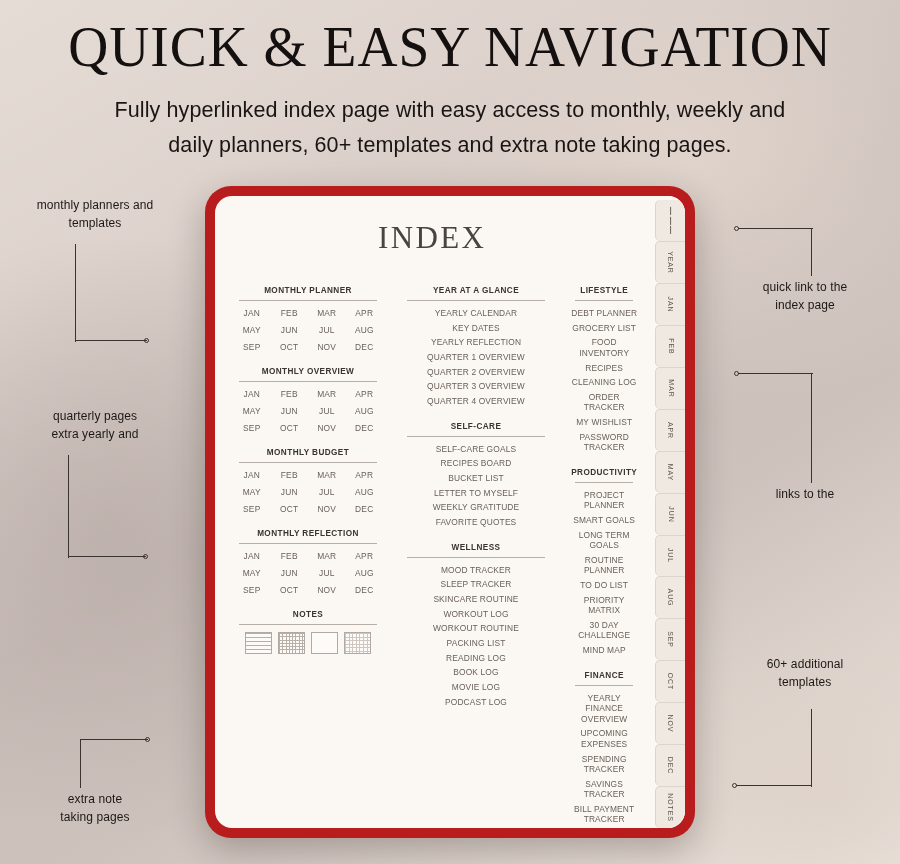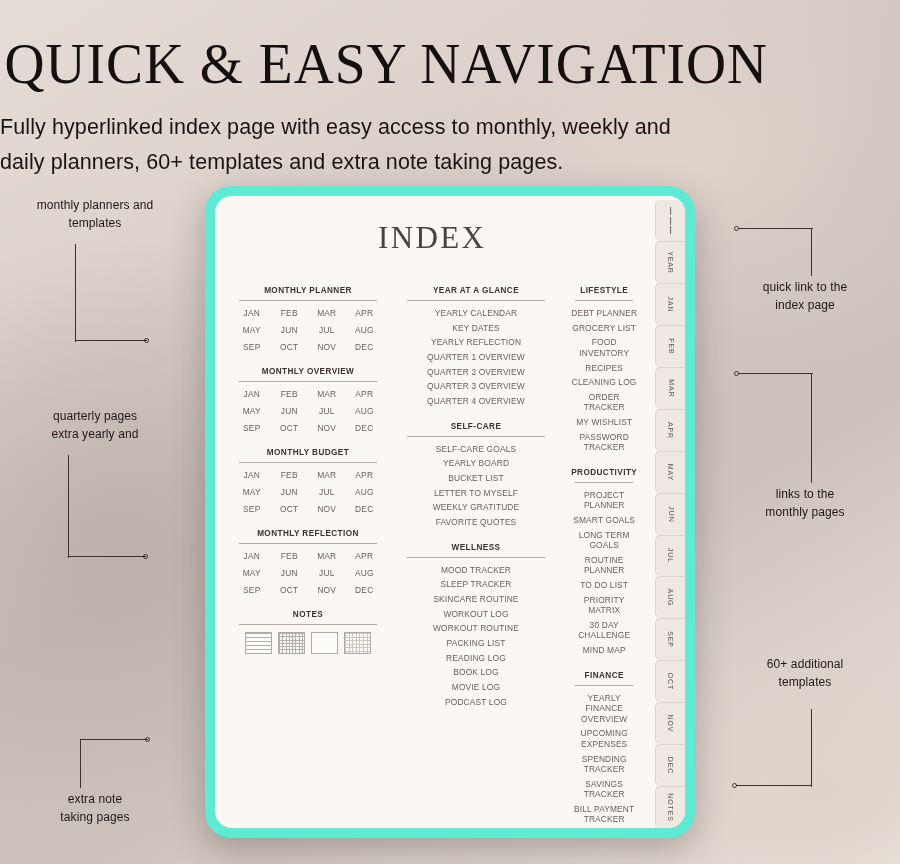--- a/index.html
+++ b/index.html
@@ -11,21 +11,21 @@
   body {
     position: relative;
     background:
       radial-gradient(ellipse 600px 420px at 76% 18%, rgba(226,214,206,0.85) 0%, rgba(226,214,206,0) 62%),
       radial-gradient(ellipse 500px 500px at 12% 62%, rgba(178,165,161,0.55) 0%, rgba(178,165,161,0) 60%),
       radial-gradient(ellipse 420px 300px at 92% 92%, rgba(221,209,200,0.8) 0%, rgba(221,209,200,0) 65%),
       linear-gradient(150deg, #e6dcd6 0%, #ded3cd 22%, #c9bdb8 48%, #cdc2bc 66%, #e2d8d1 88%, #eee7e1 100%);
   }
 
   
-  .header { position: absolute; top: 17px; left: 0; width: 900px; text-align: left; }
+  .header { position: absolute; top: 0; left: 0; width: 900px; text-align: center; }
   .headline {
     font-family: "Liberation Serif", serif;
     font-size: 56px;
     letter-spacing: 1.0px;
     color: #14100f;
     margin-top: 18px;
     line-height: 1.05;
     font-weight: 400;
     transform: scaleX(0.99);
   }
@@ -36,21 +36,21 @@
     margin-top: 16px;
     letter-spacing: 0.1px;
     font-weight: 400;
   }
 
   
   .tablet {
     position: absolute;
     left: 205px; top: 186px;
     width: 490px; height: 652px;
-    background: #5eead4;
+    background: #b91c1c;
     border-radius: 26px;
     box-shadow: 0 12px 34px rgba(40,30,26,0.28);
     padding: 10px;
   }
   .screen {
     position: relative;
     width: 100%; height: 100%;
     background: #fbf7f2;
     border-radius: 17px;
     overflow: hidden;
@@ -293,21 +293,21 @@
                 <div class="link">QUARTER 2 OVERVIEW</div>
                 <div class="link">QUARTER 3 OVERVIEW</div>
                 <div class="link">QUARTER 4 OVERVIEW</div>
               </div>
             </div>
             <div class="sec">
               <div class="sec-title">SELF-CARE</div>
               <div class="rule"></div>
               <div class="links">
                 <div class="link">SELF-CARE GOALS</div>
-                <div class="link">YEARLY BOARD</div>
+                <div class="link">RECIPES BOARD</div>
                 <div class="link">BUCKET LIST</div>
                 <div class="link">LETTER TO MYSELF</div>
                 <div class="link">WEEKLY GRATITUDE</div>
                 <div class="link">FAVORITE QUOTES</div>
               </div>
             </div>
             <div class="sec">
               <div class="sec-title">WELLNESS</div>
               <div class="rule"></div>
               <div class="links">
@@ -473,21 +473,20 @@
 </div>
 
 <div class="callout" style="left:710px; top:365px; width:190px;">
   <div class="bracket" style="height:120px;">
     <div class="h" style="left:28px; top:8px; width:75px;"></div>
     <div class="v" style="left:101px; top:8px; height:110px;"></div>
     <div class="dot" style="left:24px; top:5.5px;"></div>
   </div>
   <div class="txt">
     <div>links to the</div>
-    <div>monthly pages</div>
   </div>
 </div>
 
 <div class="callout" style="left:710px; top:655px; width:190px;">
   <div class="txt">
     <div>60+ additional</div>
     <div>templates</div>
   </div>
   <div class="bracket" style="height:96px;">
     <div class="v" style="left:101px; top:18px; height:78px;"></div>

